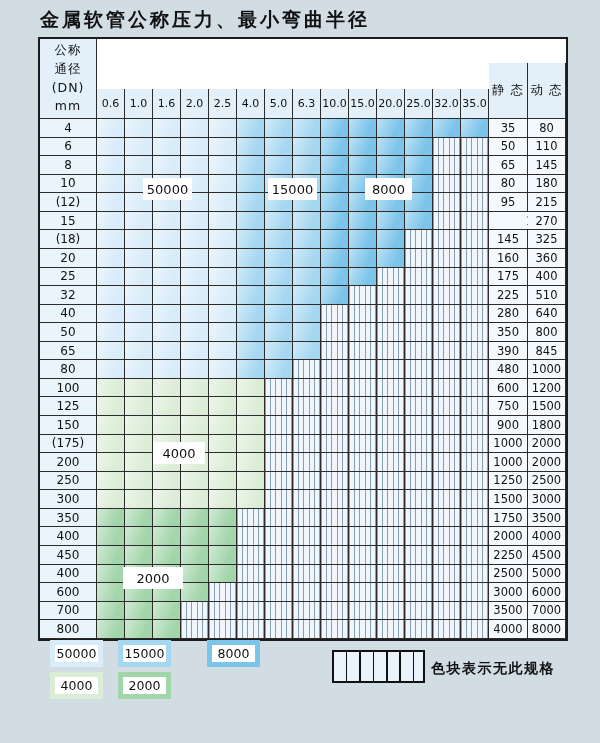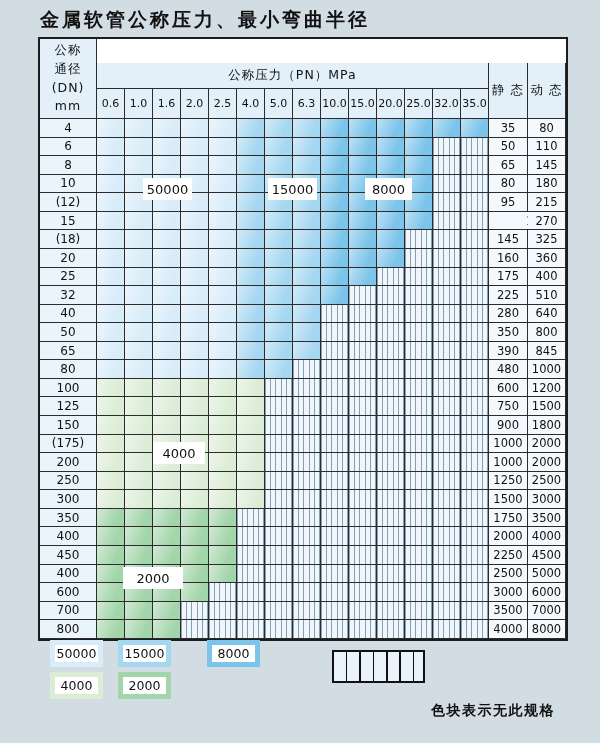--- a/index.html
+++ b/index.html
@@ -29,21 +29,21 @@
   .ov1{left:103px;top:139px;width:49px;height:22px;}
   .ov2{left:228px;top:139px;width:49px;height:22px;}
   .ov3{left:325px;top:139px;width:47px;height:22px;}
   .ov4{left:113px;top:403px;width:52px;height:22px;}
   .ov5{left:83px;top:528px;width:60px;height:22px;}
   
   .swatch{position:absolute;width:53px;height:27px;background:#fff;border:5px solid #999;
           box-sizing:border-box;display:flex;align-items:center;justify-content:center;font-size:12.5px;}
   .sw1{left:50px;top:640px;}  .sw2{left:118px;top:640px;} .sw3{left:207px;top:640px;}
   .sw4{left:50px;top:672px;}  .sw5{left:118px;top:672px;}
-  .cap{position:absolute;font-size:14px;letter-spacing:1.5px;font-weight:600;margin-top:42px;}
+  .cap{position:absolute;font-size:14px;letter-spacing:1.5px;font-weight:600;}
   .cap1{left:186px;top:679px;} .cap2{left:431px;top:660px;}
   .hatch-sample{position:absolute;left:332px;top:650px;width:93px;height:33px;box-sizing:border-box;
        border:2px solid #111;background-color:#eaf3fb;
        background-image:repeating-linear-gradient(90deg,transparent 0 11.8px,#111 11.8px 13.4px);}
 </style>
 </head>
 <body>
 
 <div class="page" style="background: rgb(210, 220, 227);">
 
@@ -54,21 +54,20 @@
     <div class="ovl ov2">15000</div>
     <div class="ovl ov3">8000</div>
     <div class="ovl ov4">4000</div>
     <div class="ovl ov5">2000</div>
   <div class="c hd corner" style="grid-area: 1 / 1 / span 3 / span 1;">
         <div>公称</div>
         <div>通径</div>
         <div>(DN)</div>
         <div>mm</div>
       </div>
-      <div class="c hd" style="grid-area: 2 / 2 / auto / span 14;">公称压力（PN）MPa</div>
       <div class="c hd" style="grid-area: 2 / 16 / span 2 / span 1;">静 态</div>
       <div class="c hd" style="grid-area: 2 / 17 / span 2 / span 1;">动 态</div>
       <div class="c phead" style="grid-area: 3 / 2;">0.6</div>
       <div class="c phead" style="grid-area: 3 / 3;">1.0</div>
       <div class="c phead" style="grid-area: 3 / 4;">1.6</div>
       <div class="c phead" style="grid-area: 3 / 5;">2.0</div>
       <div class="c phead" style="grid-area: 3 / 6; text-align: right;">2.5</div>
       <div class="c phead" style="grid-area: 3 / 7;">4.0</div>
       <div class="c phead" style="grid-area: 3 / 8;">5.0</div>
       <div class="c phead" style="grid-area: 3 / 9;">6.3</div>

